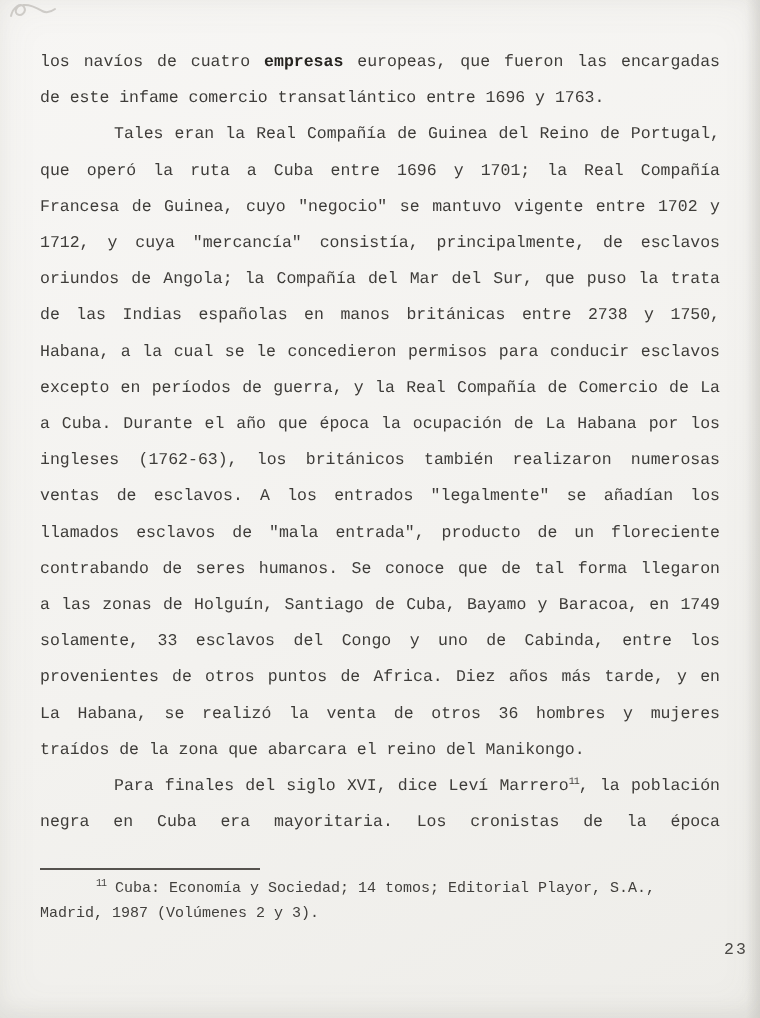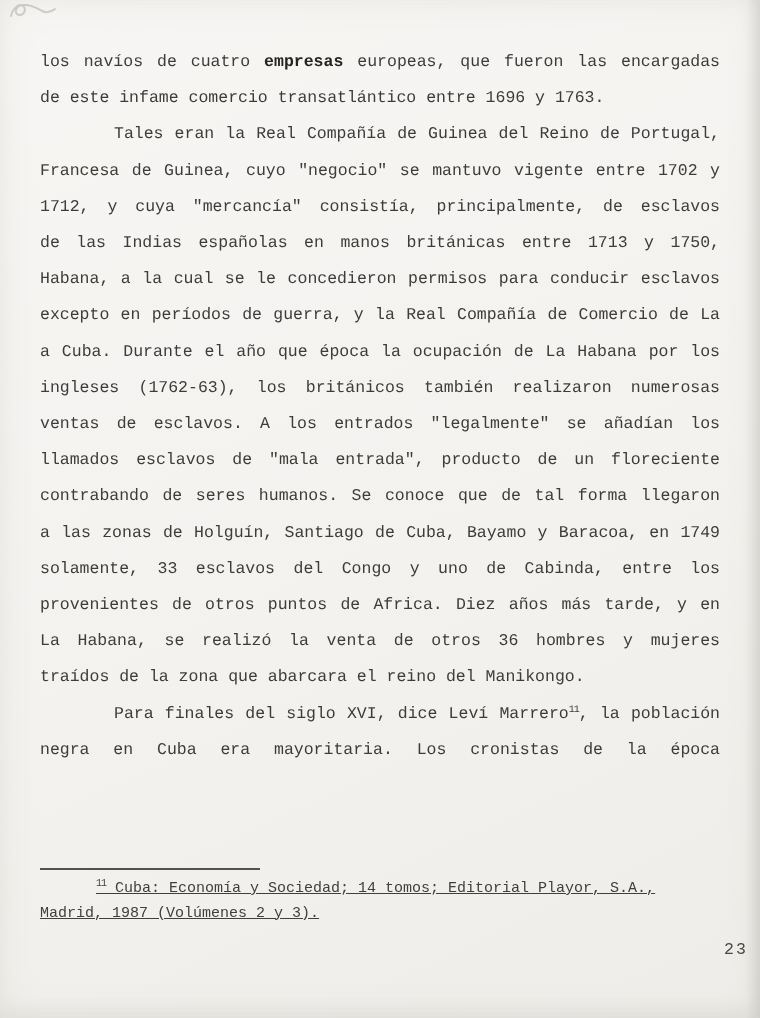--- a/index.html
+++ b/index.html
@@ -39,21 +39,20 @@
     line-height: 0;
     vertical-align: 6px;
     letter-spacing: -1px;
   }
   .footnote {
     position: absolute;
     left: 40px; top: 868px; width: 692px;
     font-size: 15px;
     line-height: 24.5px;
     color: #413f3c;
-    text-decoration: underline;
   }
   .footnote-rule {
     width: 220px; height: 2px;
     background: #55524e;
     margin-bottom: 7px;
   }
   .fline.indent { text-indent: 56px; }
   .page-number {
     position: absolute;
     left: 704px; top: 940px;
@@ -69,23 +68,25 @@
 <div class="page">
 
   <svg class="corner-mark" width="52" height="24" viewBox="0 0 52 24">
     <path d="M3,16 C5,7 13,2 16,7 C19,12 13,17 9,14 C6,11 9,5 15,5 C23,4 29,8 34,11 C38,13 43,12 47,9" fill="none" stroke="#aeaba5" stroke-width="2" stroke-linecap="round" opacity="0.55"></path>
   </svg>
 
   <div class="body-text" id="body-text">
       <div class="tline justify">los navíos de cuatro <strong>empresas</strong> europeas, que fueron las encargadas</div>
       <div class="tline">de este infame comercio transatlántico entre 1696 y 1763.</div>
       <div class="tline indent justify">Tales eran la Real Compañía de Guinea del Reino de Portugal,</div>
+      <div class="tline justify">que operó la ruta a Cuba entre 1696 y 1701; la Real Compañía</div>
       <div class="tline justify">Francesa de Guinea, cuyo "negocio" se mantuvo vigente entre 1702 y</div>
       <div class="tline justify">1712, y cuya "mercancía" consistía, principalmente, de esclavos</div>
-      <div class="tline justify">de las Indias españolas en manos británicas entre 1713 y 1750,</div>
+      <div class="tline justify">oriundos de Angola; la Compañía del Mar del Sur, que puso la trata</div>
+      <div class="tline justify">de las Indias españolas en manos británicas entre 2738 y 1750,</div>
       <div class="tline justify">Habana, a la cual se le concedieron permisos para conducir esclavos</div>
       <div class="tline justify">excepto en períodos de guerra, y la Real Compañía de Comercio de La</div>
       <div class="tline justify">a Cuba.  Durante el año que época la ocupación de La Habana por los</div>
       <div class="tline justify">ingleses (1762-63), los británicos también realizaron numerosas</div>
       <div class="tline justify">ventas de esclavos. A los entrados "legalmente" se añadían los</div>
       <div class="tline justify">llamados esclavos de "mala entrada", producto de un floreciente</div>
       <div class="tline justify">contrabando de seres humanos.  Se conoce que de tal forma llegaron</div>
       <div class="tline justify">a las zonas de Holguín, Santiago de Cuba, Bayamo y Baracoa, en 1749</div>
       <div class="tline justify">solamente, 33 esclavos del Congo y uno de Cabinda, entre los</div>
       <div class="tline justify">provenientes de otros puntos de Africa.  Diez años más tarde, y en</div>

